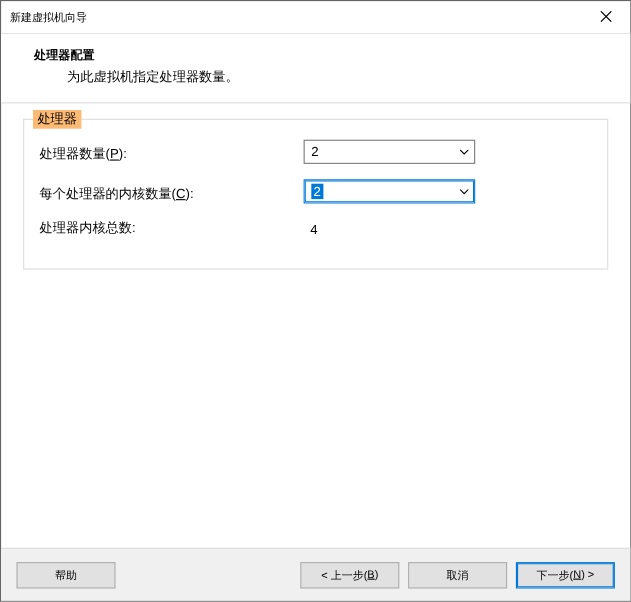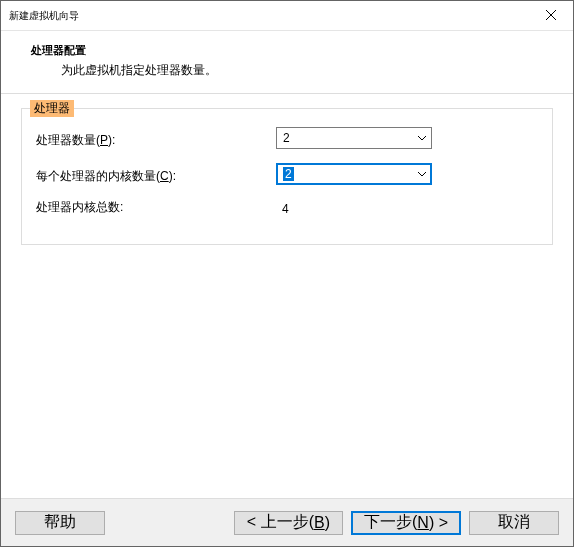--- a/index.html
+++ b/index.html
@@ -109,21 +109,21 @@
     align-items: center;
     padding: 0 14px;
     gap: 8px;
   }
   .footer-spacer { flex: 1; }
   .btn {
     min-width: 90px;
     height: 24px;
     border: 1px solid #adadad;
     background: #e1e1e1;
-    font-size: 16px;
+    font-size: 10px;
     font-family: inherit;
     display: inline-flex;
     align-items: center;
     justify-content: center;
     padding: 0 12px;
     cursor: default;
   }
   .btn.default {
     border-color: #0078d7;
     box-shadow: 0 0 0 1px #0078d7 inset;
@@ -194,23 +194,23 @@
   <div class="footer">
     <button class="btn">
       <span>帮助</span>
     </button>
     <div class="footer-spacer"></div>
     <button class="btn">
       <span>&lt; 上一步(</span>
         <span class="hotkey">B</span>
         <span>)</span>
     </button>
+    <button class="btn">
+      <span>取消</span>
+    </button>
     <button class="btn default">
       <span>下一步(</span>
         <span class="hotkey">N</span>
         <span>) &gt;</span>
     </button>
-    <button class="btn">
-      <span>取消</span>
-    </button>
   </div>
 
 </div>
 
 </body></html>

